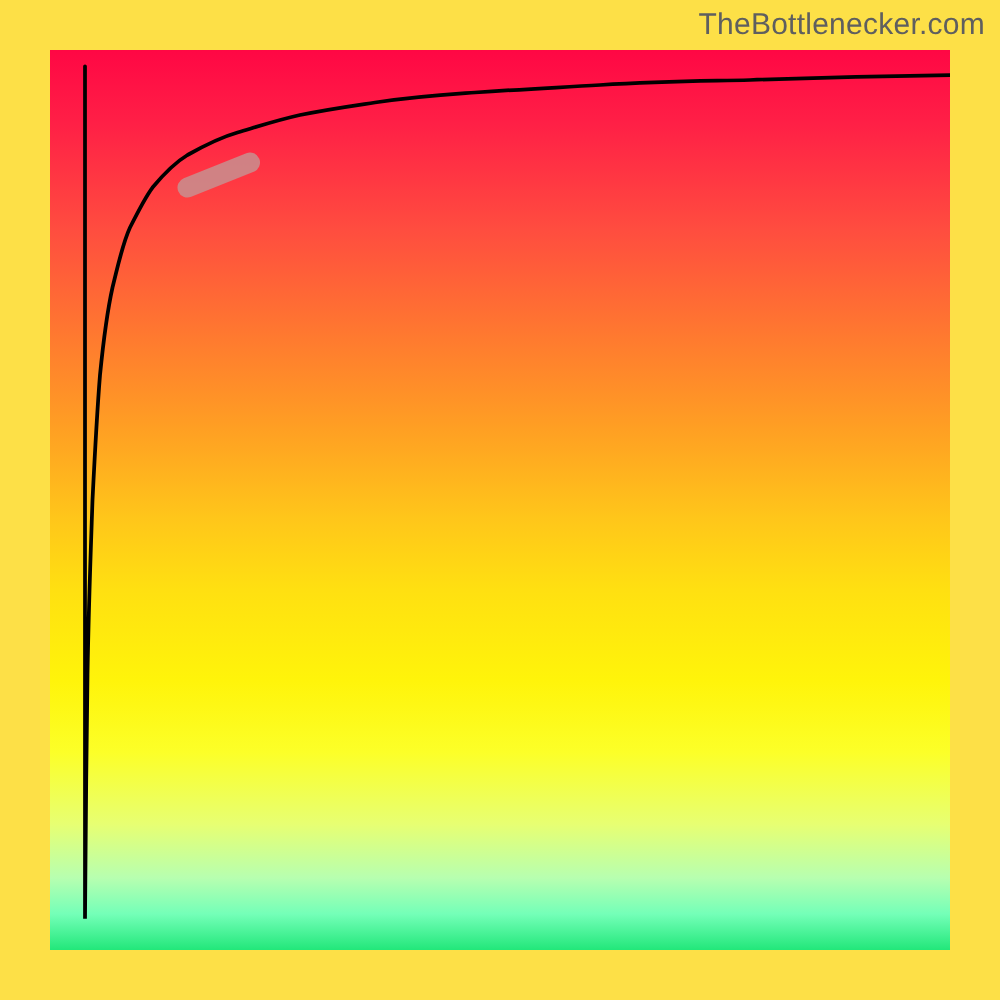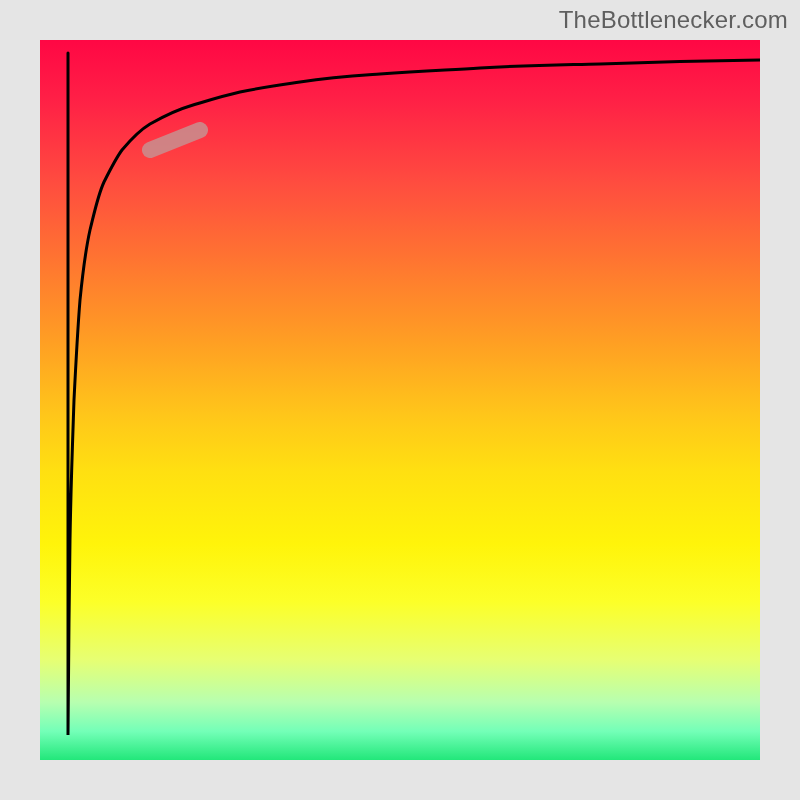--- a/index.html
+++ b/index.html
@@ -1,21 +1,21 @@
 <!DOCTYPE html>
 <html><head>
 <meta charset="utf-8">
 <style>
   * { margin: 0; padding: 0; box-sizing: border-box; }
   html, body { width: 800px; height: 800px; background: #000; overflow: hidden; }
   .stage {
     position: relative;
     width: 800px;
     height: 800px;
-    background: #e5e5e5;
+    background: #fde047;
   }
   .plot-area {
     position: absolute;
     left: 40px;
     top: 40px;
     width: 720px;
     height: 720px;
     background: linear-gradient(
       to bottom,
       #ff0744 0%,

